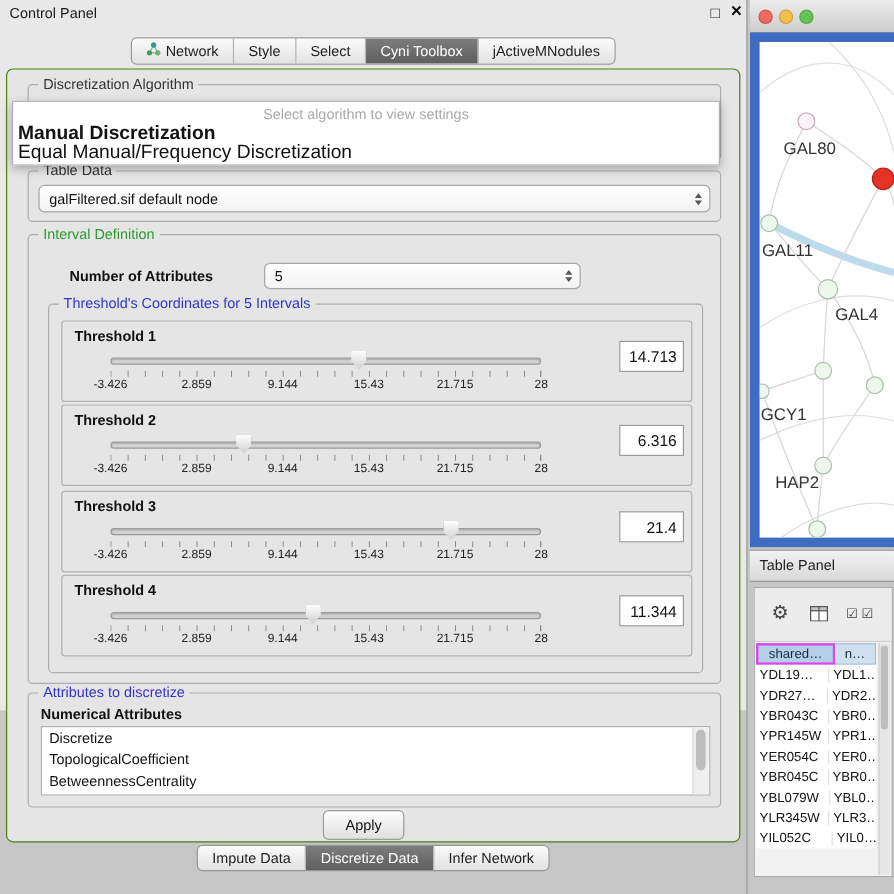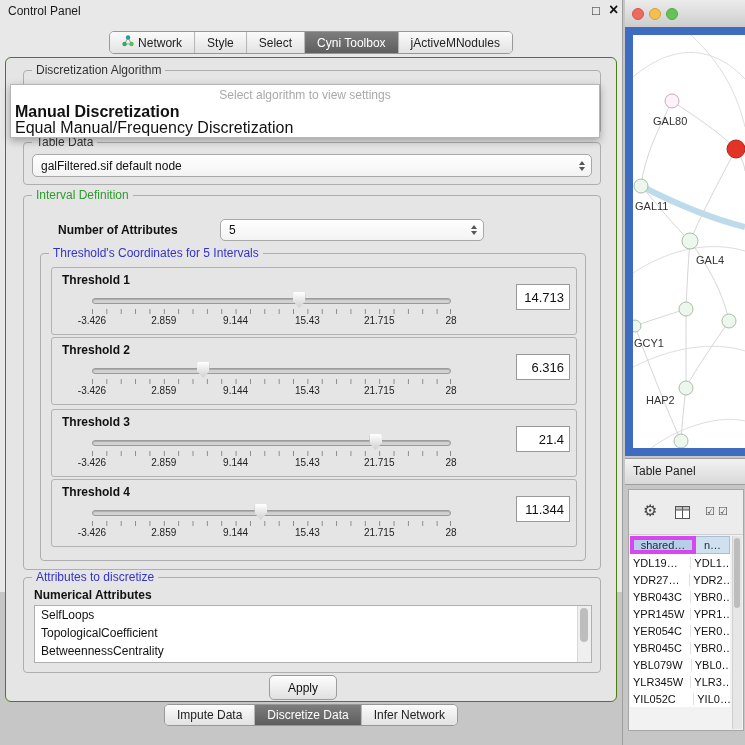--- a/index.html
+++ b/index.html
@@ -75,32 +75,32 @@
   
   #right-bg{left:622px;top:0;width:123px;height:745px;background:#c6c6c6;border-left:1px solid #9e9e9e;}
   #net-window{left:625px;top:0;width:120px;height:456px;background:#d6d6d6;}
   #net-titlebar{left:0;top:0;width:120px;height:27px;background:linear-gradient(#ececec,#cdcdcd);border-bottom:1px solid #9e9e9e;}
   .light{position:absolute;top:8px;width:12px;height:12px;border-radius:50%;box-sizing:border-box;}
   #light-close{left:7px;background:#ee6a5e;border:1px solid #d5554a;}
   #light-min{left:24px;background:#f5bf4f;border:1px solid #d6a13d;}
   #light-zoom{left:41px;background:#61c454;border:1px solid #58a942;}
   #net-frame{left:0;top:27px;width:120px;height:429px;background:#3d6cc0;}
   #net-canvas{position:absolute;left:8px;top:8px;right:0;bottom:8px;background:#fff;overflow:hidden;}
-  .net-label{position:absolute;font-size:11px;color:#333;white-space:nowrap;}
+  .net-label{position:absolute;font-size:14px;color:#333;white-space:nowrap;}
   
   #tp-bar{left:625px;top:458px;width:120px;height:25px;background:linear-gradient(#f3f3f3,#d8d8d8);border-top:1px solid #9e9e9e;border-bottom:1px solid #9e9e9e;}
   #tp-title{position:absolute;left:8px;top:5px;font-size:12px;color:#222;}
   #tbl-window{left:628px;top:489px;width:116px;height:242px;background:#f2f2f2;border:1px solid #a6a6a6;box-sizing:border-box;}
   #tbl-toolbar{position:absolute;left:0;top:0;width:100%;height:44px;background:#ececec;border-bottom:1px solid #cfcfcf;}
   #gear-icon{position:absolute;left:14px;top:11px;font-size:16px;color:#444;cursor:default;}
   #col-icon{position:absolute;left:46px;top:15px;cursor:default;}
   .chk-icon{position:absolute;top:15px;font-size:11px;color:#444;cursor:default;}
   #chk1{left:76px;} #chk2{left:89px;}
   .hdr-cell{position:absolute;top:46px;height:18px;font-size:11px;color:#1a2a3a;display:flex;align-items:center;justify-content:center;box-sizing:border-box;cursor:default;}
-  #hdr-c1{left:1px;width:66px;background:#b5cfe7;border:4px solid #d946ef;}
+  #hdr-c1{left:1px;width:66px;background:#b5cfe7;border:2px solid #d946ef;}
   #hdr-c2{left:67px;width:34px;background:#cfe0ef;border:1px solid #a9bed2;border-left:none;}
   #tbl-rows{position:absolute;left:1px;top:64px;width:100px;background:#fff;}
   .trow{height:17px;display:flex;font-size:11px;color:#111;align-items:center;}
   .trow .c1{width:66px;padding-left:3px;box-sizing:border-box;border-right:1px solid #e2e2e2;overflow:hidden;white-space:nowrap;}
   .trow .c2{padding-left:3px;overflow:hidden;white-space:nowrap;}
   #tbl-scroll{position:absolute;right:1px;top:46px;bottom:1px;width:9px;background:#e6e6e6;border-left:1px solid #d0d0d0;}
   #tbl-thumb{position:absolute;left:1px;top:2px;width:6px;height:70px;background:#bdbdbd;border-radius:3px;}
 </style>
 </head>
 <body>
@@ -240,21 +240,21 @@
           </div>
           <input class="thr-value" value="11.344" style="">
         </div>
       </div>
     </div>
 
     <div class="group" id="attr-group">
       <span class="glabel blue">Attributes to discretize</span>
       <span class="abs" id="attr-sublabel">Numerical Attributes</span>
       <div class="abs" id="attr-list">
-        <div class="list-item">SelfLoops</div>
+        <div class="list-item">Discretize</div>
         <div class="list-item">TopologicalCoefficient</div>
         <div class="list-item">BetweennessCentrality</div>
         <div id="attr-scrollbar">
             <div id="attr-thumb"></div>
           </div>
       </div>
     </div>
 
     <div class="abs" id="apply-btn">Apply</div>
   </div>

